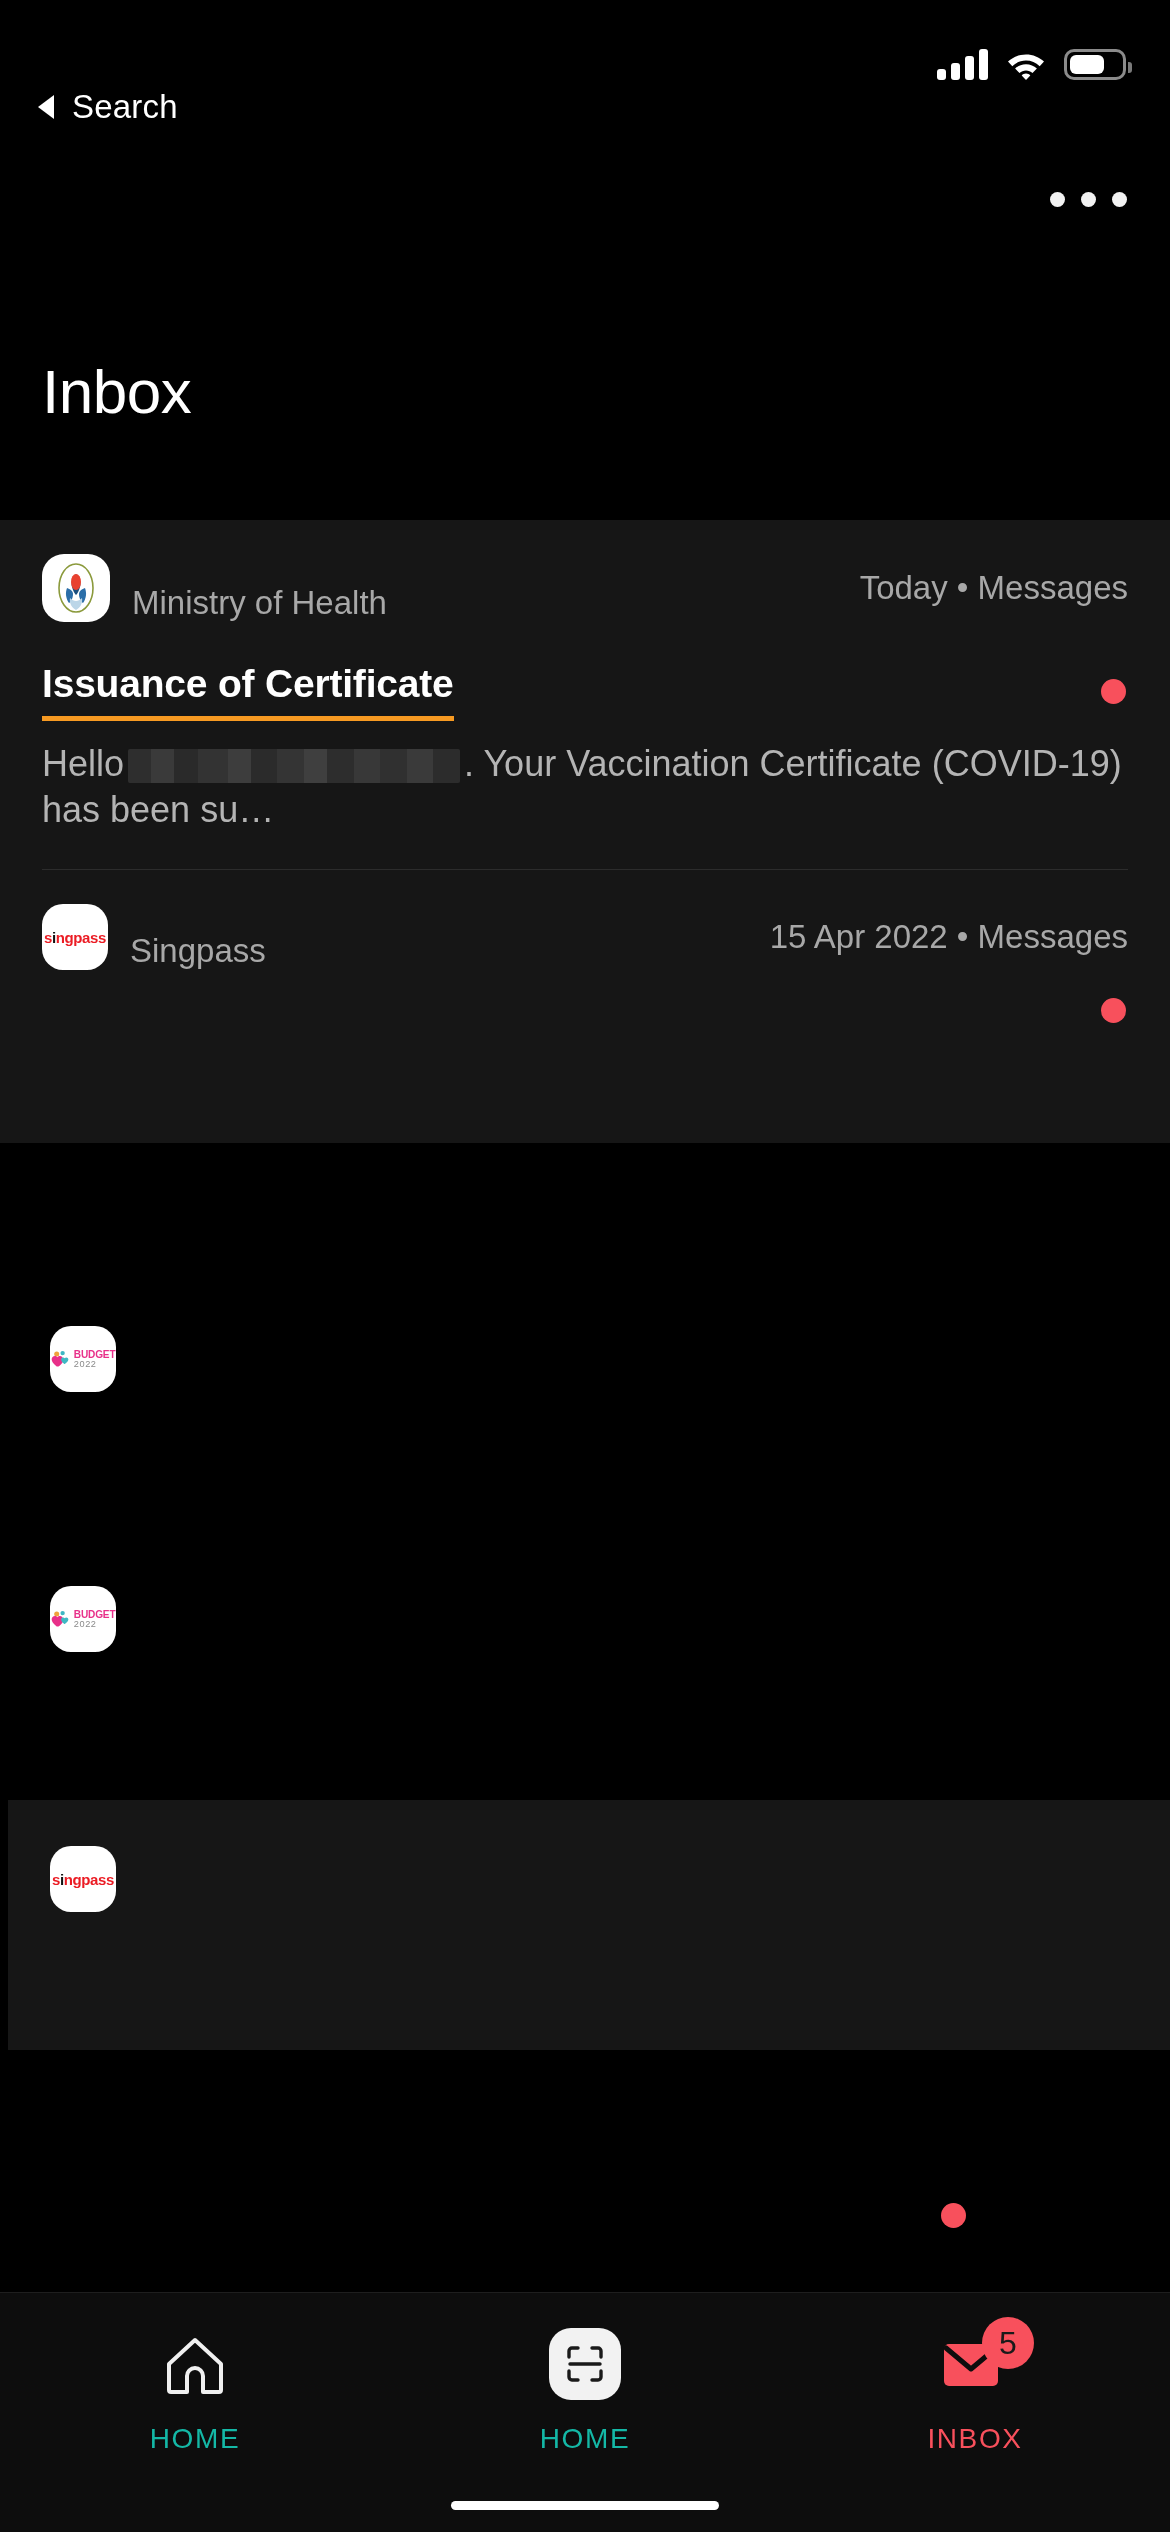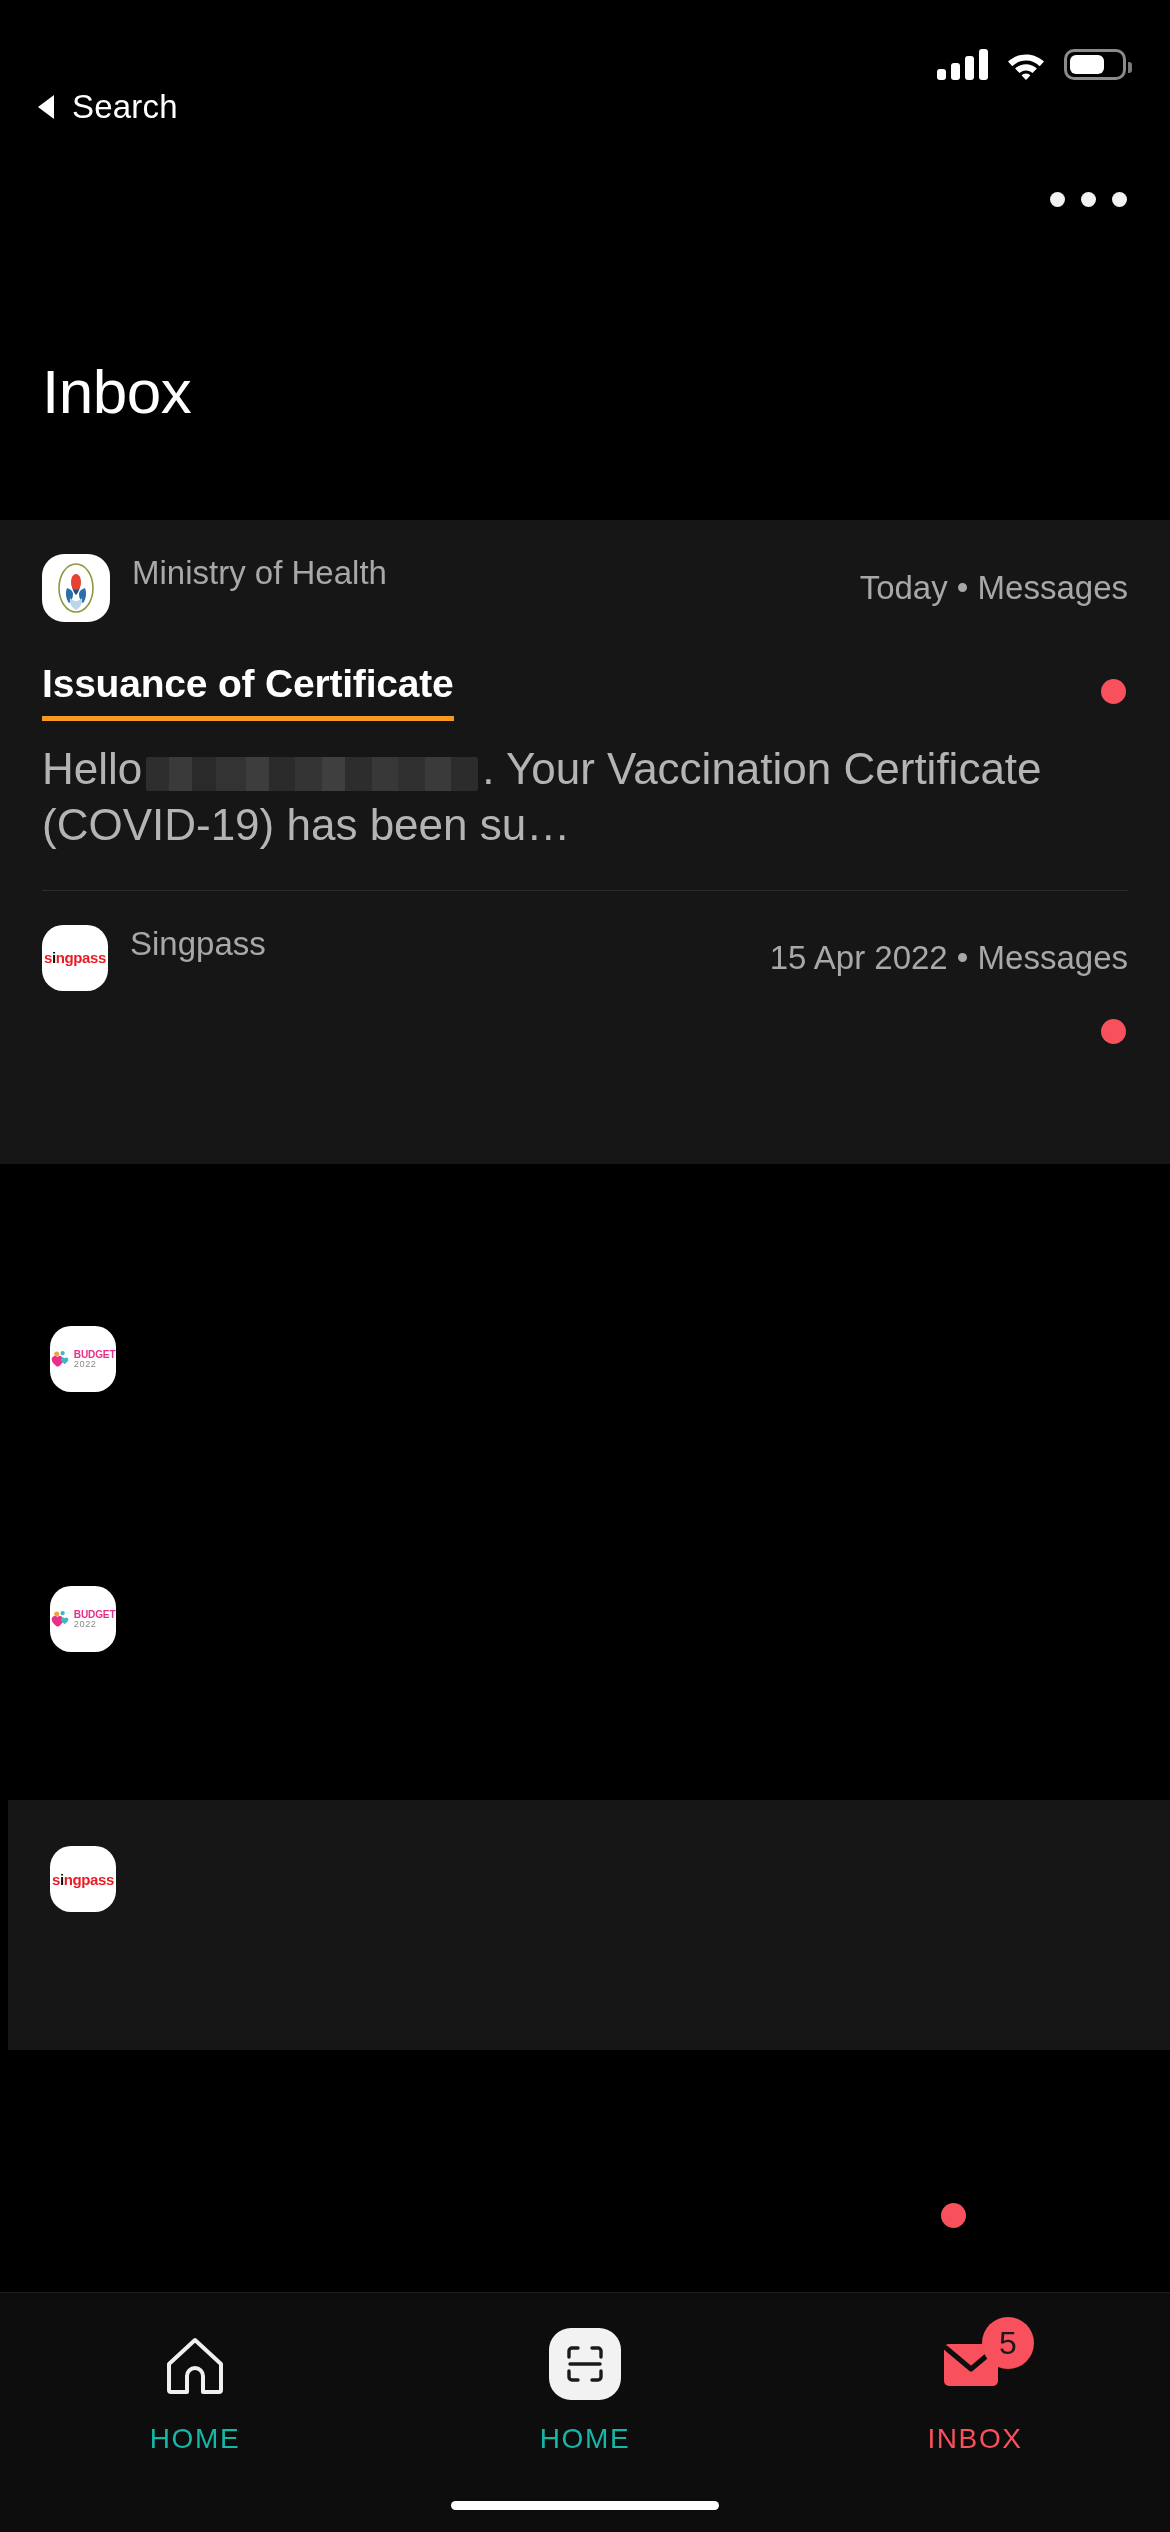--- a/index.html
+++ b/index.html
@@ -77,21 +77,21 @@
     position:relative;
     padding:0 42px;
   }
   .card .divider {
     height:1px; background:#2c2c2c; margin:0 0 0 0;
   }
   .msg-head {
     display:flex; align-items:center; justify-content:space-between;
     padding-top:34px;
   }
-  .sender { display:flex; align-items:flex-start; gap:22px; }
+  .sender { display:flex; align-items:flex-end; gap:22px; }
   .logo {
     width:68px; height:68px; border-radius:22px; background:#fff;
     display:flex; align-items:center; justify-content:center;
     overflow:hidden; flex:none;
   }
   .logo.small { width:66px; height:66px; border-radius:21px; }
   .sender-name { color:#a8a8a8; font-size:33px; }
   .meta { color:#a8a8a8; font-size:33px; }
 
   .subject-row {
@@ -102,21 +102,21 @@
     color:#fff; font-size:39px; font-weight:700; letter-spacing:-.2px;
     display:inline-block;
     border-bottom:5px solid #f79a22;
     padding-bottom:10px;
   }
   .unread-dot {
     width:25px; height:25px; border-radius:50%; background:#f8505c; flex:none;
     margin-right:2px;
   }
   .preview {
-    color:#b4b4b4; font-size:44px; line-height:1.28;
+    color:#b4b4b4; font-size:36px; line-height:1.28;
     margin-top:20px; padding-bottom:36px;
   }
   .redact {
     display:inline-block; vertical-align:-7px;
     width:332px; height:34px;
     background:
       linear-gradient(90deg,
         #2e2e2e 0 7%, #3a3a3a 7% 14%, #2a2a2a 14% 21%, #333 21% 30%,
         #3d3d3d 30% 37%, #2b2b2b 37% 45%, #343434 45% 53%, #3f3f3f 53% 60%,
         #2d2d2d 60% 68%, #383838 68% 76%, #303030 76% 84%, #3a3a3a 84% 92%,

